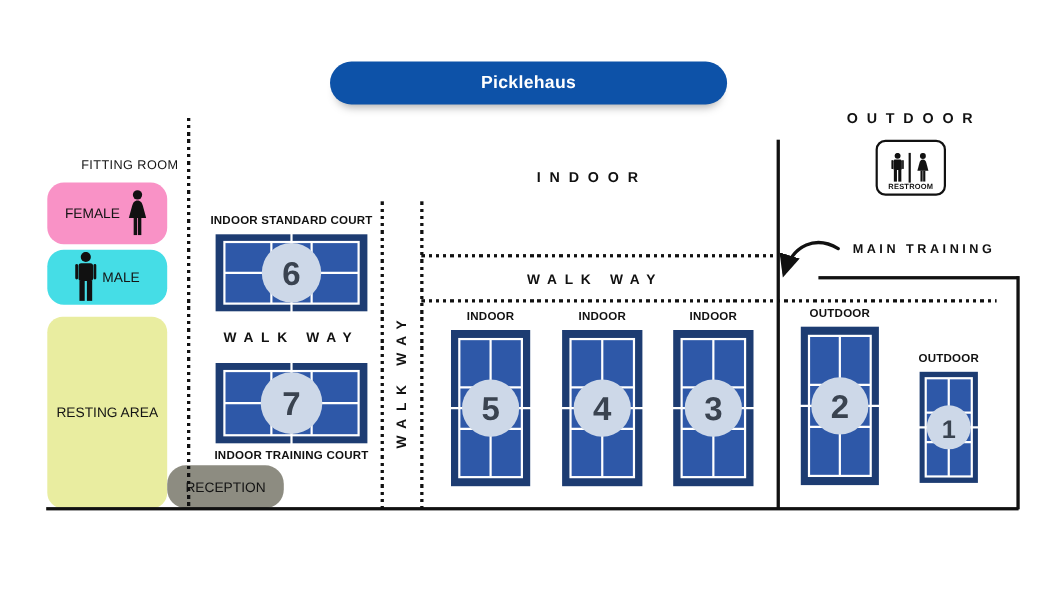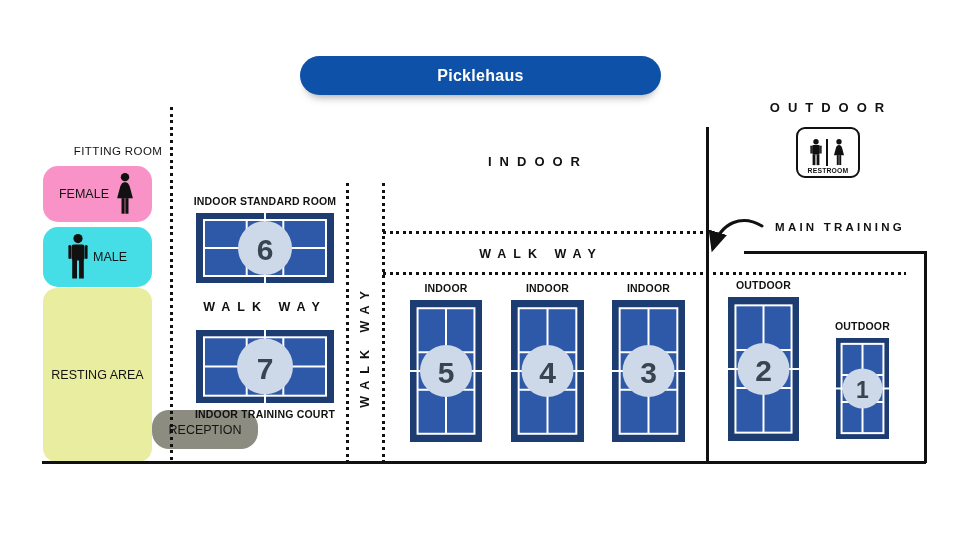--- a/index.html
+++ b/index.html
@@ -18,23 +18,23 @@
   .zl.md{font-size:12.5px;letter-spacing:7px;}
   .zl.sm{font-size:11.5px;letter-spacing:3.2px;}
   .zl.vert{transform:translate(-50%,-50%) rotate(-90deg);}
   .plain-label{position:absolute;transform:translate(-50%,-50%);font-size:11.5px;font-weight:500;
     letter-spacing:.4px;white-space:nowrap;color:#141414;margin-left:20px;}
 
   
   .room{position:absolute;display:flex;align-items:center;justify-content:center;
     color:#141414;font-size:12.5px;box-sizing:border-box;gap:5px;}
   .room-female{left:43px;top:166px;width:109px;height:56px;background:var(--female_pink);border-radius:15px;}
-  .room-male{left:43px;top:227px;width:109px;height:60px;background:var(--male_cyan);border-radius:15px;}
+  .room-male{left:43px;top:227px;width:109px;height:50px;background:var(--male_cyan);border-radius:15px;}
   .room-resting{left:43px;top:288px;width:109px;height:174px;background:var(--resting_yellow);border-radius:14px;}
-  .room-reception{left:152px;top:410px;width:106px;height:39px;background:var(--reception_gray);border-radius:17px;}
+  .room-reception{left:152px;top:423px;width:106px;height:39px;background:var(--reception_gray);border-radius:17px;}
   .person{display:block;}
 
   
   .restroom{position:absolute;left:796px;top:127px;width:64px;height:51px;background:#fff;
     border:2.6px solid #111;border-radius:9px;box-sizing:border-box;
     display:flex;flex-direction:column;align-items:center;justify-content:flex-end;padding-bottom:1px;}
   .rr-row{display:flex;align-items:center;gap:4px;}
   .rr-divider{width:2px;height:27px;background:#111;}
   .rr-label{font-size:6.8px;font-weight:bold;letter-spacing:.2px;line-height:9px;}
 
@@ -157,21 +157,21 @@
           <rect x="8.004" y="7" width="121.992" height="56" fill="#2e58a8" stroke="#ffffff" stroke-width="2"></rect>
           <line x1="50.7012" y1="7" x2="50.7012" y2="63" stroke="#ffffff" stroke-width="2"></line>
           <line x1="87.29880000000001" y1="7" x2="87.29880000000001" y2="63" stroke="#ffffff" stroke-width="2"></line>
           <line x1="8.004" y1="35" x2="50.7012" y2="35" stroke="#ffffff" stroke-width="2"></line>
           <line x1="87.29880000000001" y1="35" x2="129.996" y2="35" stroke="#ffffff" stroke-width="2"></line>
           <line x1="69" y1="-3.5" x2="69" y2="73.5" stroke="#ffffff" stroke-width="2"></line>
           <circle cx="69" cy="35" r="27" fill="#cdd8e8"></circle>
           <text x="69" y="35" dy="1.5" text-anchor="middle" dominant-baseline="central" font-size="30" font-weight="bold" font-family="Liberation Sans, sans-serif" fill="#3a4350">6</text>
         </svg>
       </div>
-      <div class="court-label above" style="left: 265px; top: 207px;">INDOOR STANDARD ROOM</div>
+      <div class="court-label above" style="left: 265px; top: 207px;">INDOOR STANDARD COURT</div>
       <div class="court-wrap" style="left: 196px; top: 330px; width: 138px; height: 73px;">
         <svg width="138" height="73" viewBox="0 0 138 73" style="overflow:visible;display:block">
           <rect x="0" y="0" width="138" height="73" fill="#1d3c72"></rect>
           <rect x="8.004" y="7.300000000000001" width="121.992" height="58.4" fill="#2e58a8" stroke="#ffffff" stroke-width="2"></rect>
           <line x1="50.7012" y1="7.300000000000001" x2="50.7012" y2="65.7" stroke="#ffffff" stroke-width="2"></line>
           <line x1="87.29880000000001" y1="7.300000000000001" x2="87.29880000000001" y2="65.7" stroke="#ffffff" stroke-width="2"></line>
           <line x1="8.004" y1="36.5" x2="50.7012" y2="36.5" stroke="#ffffff" stroke-width="2"></line>
           <line x1="87.29880000000001" y1="36.5" x2="129.996" y2="36.5" stroke="#ffffff" stroke-width="2"></line>
           <line x1="69" y1="-3.5" x2="69" y2="76.5" stroke="#ffffff" stroke-width="2"></line>
           <circle cx="69" cy="36.5" r="28" fill="#cdd8e8"></circle>

